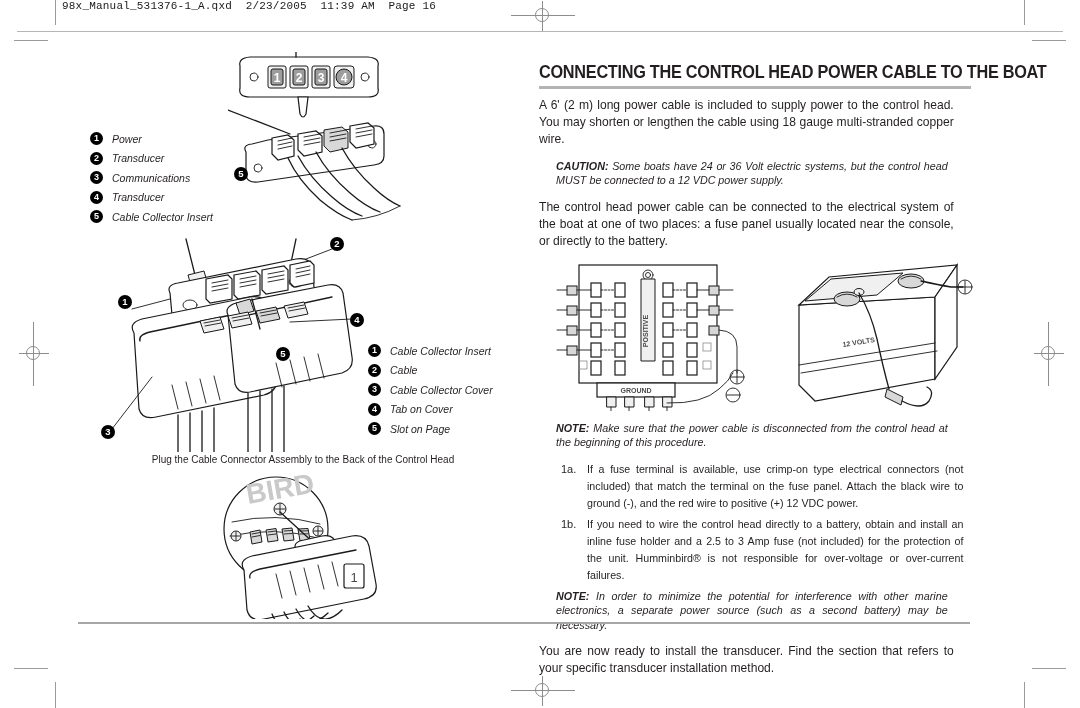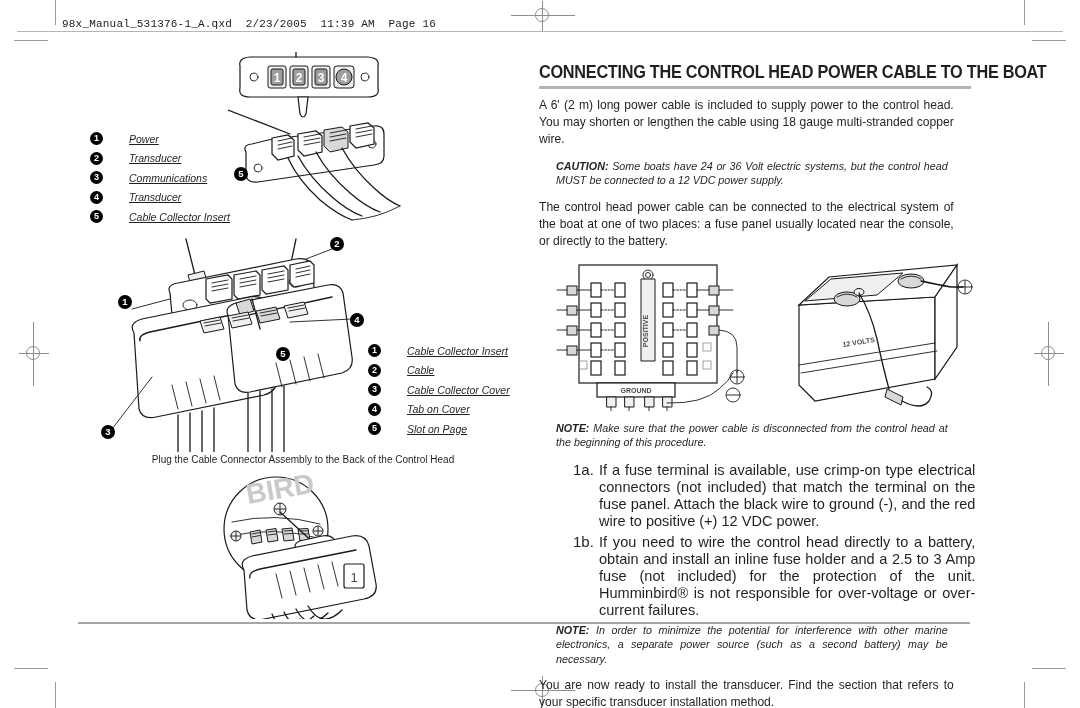--- a/index.html
+++ b/index.html
@@ -24,21 +24,21 @@
     border: 1px solid #8d8d8d; border-radius: 50%; box-sizing: border-box;
   }
   .reg-mark .vl { position: absolute; left: 14px; top: 0; width: 1px; height: 30px; background: #8d8d8d; }
   .reg-mark .hl { position: absolute; top: 14px; left: 0; height: 1px; width: 30px; background: #8d8d8d; }
   .reg-wide .hl { width: 64px; left: -17px; }
   .reg-tall .vl { height: 64px; top: -17px; }
 
   
   #header-slug {
     position: absolute;
-    left: 62px; top: 18px;
+    left: 62px; top: 0;
     font-family: "Liberation Mono", monospace;
     font-size: 11px;
     letter-spacing: 0.2px;
     color: #1a1a1a;
     white-space: pre;
   }
 
   
   #page-body { position: absolute; left: 0; top: 0; width: 1080px; height: 708px; }
 
@@ -50,26 +50,25 @@
   .legend-row { display: flex; align-items: center; margin-bottom: 6.5px; }
   .bullet {
     width: 13px; height: 13px; border-radius: 50%;
     background: #000; color: #fff;
     font-size: 9px; font-weight: bold;
     display: flex; align-items: center; justify-content: center;
     flex: 0 0 auto; line-height: 1;
     font-family: "Liberation Sans", sans-serif;
   }
   .legend-label {
-    margin-left: 26px;
+    margin-left: 9px;
     font-size: 10.5px;
     font-style: italic;
     color: #231f20;
     white-space: nowrap;
-    text-decoration: underline;
   }
   #legend-connectors { left: 12px; top: 80px; }
   #legend-assembly { left: 290px; top: 292px; }
 
   
   .callout {
     position: absolute;
     width: 14px; height: 14px; border-radius: 50%;
     background: #000; color: #fff;
     font-size: 9.5px; font-weight: bold;
@@ -116,24 +115,24 @@
     text-align: justify;
     margin: 0 0 11px 17px;
     width: 408px;
     transform: scaleX(0.96);
     transform-origin: left top;
   }
   .note-p .tag { font-weight: bold; font-style: italic; }
 
   .step {
     display: flex;
-    font-size: 15px;
+    font-size: 11px;
     line-height: 17px;
     color: #231f20;
-    margin: 0 0 4px 34px;
+    margin: 0 0 4px 22px;
     width: 414px;
   }
   .step-num { flex: 0 0 26px; text-align: left; }
   .step-text { flex: 1; text-align: justify; transform: scaleX(0.97); transform-origin: left top; }
 
   
   #wiring-figure { position: relative; height: 150px; margin: 4px 0 10px 0; }
   #fuse-panel { position: absolute; left: 14px; top: 0; }
   #battery { position: absolute; left: 246px; top: 0; }
 

